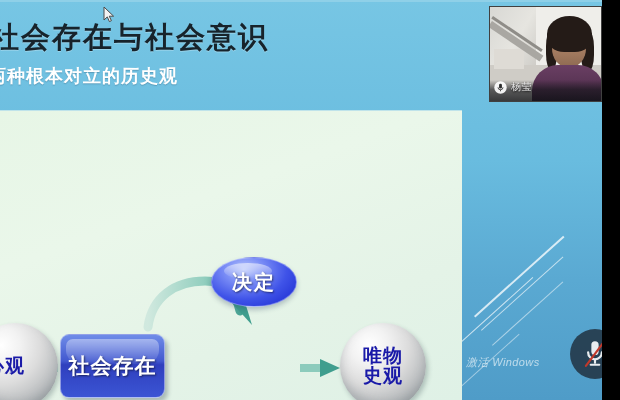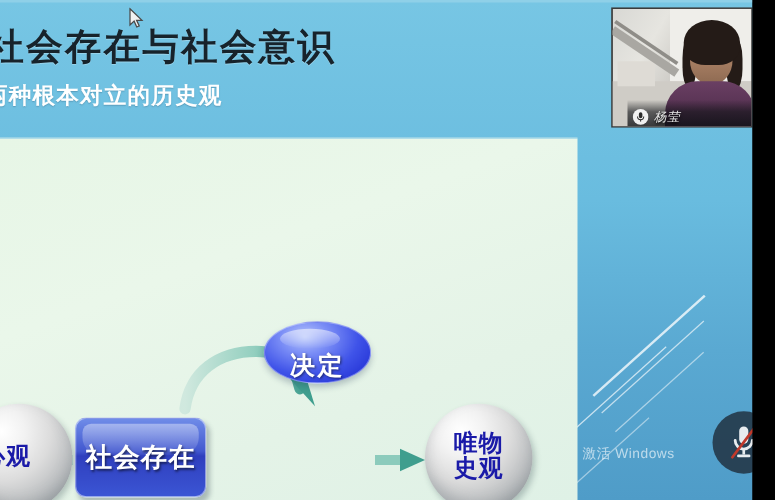--- a/index.html
+++ b/index.html
@@ -85,21 +85,21 @@
   #sphere-idealism { left:-28px; top:212px; width:86px; height:86px; }
   #sphere-idealism .sphere-label { position:relative; left:-10px; }
   #sphere-materialism { left:340px; top:212px; width:86px; height:86px; }
 
   
   .pill {
     position:absolute; border-radius:50%;
     background:
       radial-gradient(ellipse at 38% 24%, #b7c6fb 0%, #7b8ef6 26%, #3f53e8 58%, #2c3ddb 78%, #5a6cf0 100%);
     box-shadow:0 3px 5px rgba(40,60,90,.28);
-    display:flex; align-items:flex-end; justify-content:center;
+    display:flex; align-items:center; justify-content:center;
     color:#ffffff; font-size:20px; font-weight:700; letter-spacing:2px;
     text-shadow:1px 1px 2px rgba(0,0,0,.5);
     border:1px solid rgba(255,255,255,.35);
   }
   .pill::after {
     content:""; position:absolute; left:14%; top:10%; width:58%; height:34%;
     border-radius:50%;
     background:linear-gradient(180deg,rgba(255,255,255,.55),rgba(255,255,255,0));
     pointer-events:none;
   }
@@ -138,33 +138,32 @@
     background:#241b17;
   }
   #person-body {
     position:absolute; left:42px; top:58px; width:72px; height:42px; border-radius:26px 26px 0 0;
     background:linear-gradient(180deg,#6a3f63 0%,#53304f 60%,#3d2540 100%);
   }
   #person-neck { position:absolute; left:70px; top:52px; width:18px; height:14px; background:#9a7259; }
 
   
   #video-nameplate {
-    position:absolute; left:12px; bottom:0; width:100%; height:21px;
-    display:flex; align-items:flex-end; gap:4px; padding-left:4px;
+    position:absolute; left:0; bottom:0; width:100%; height:21px;
+    display:flex; align-items:flex-start; gap:4px; padding-left:4px;
     background:linear-gradient(180deg,rgba(20,22,26,.0) 0%,rgba(18,20,24,.62) 45%,rgba(14,16,20,.78) 100%);
-    font-style:italic;
   }
   #video-mic-icon { width:13px; height:15px; flex:none; }
   #video-name { font-size:10px; color:#e9e9e9; font-weight:500; letter-spacing:.5px; white-space:nowrap;
                 text-shadow:0 1px 2px rgba(0,0,0,.9); }
 
   
   #win-watermark {
     position:absolute; left:466px; top:355px; width:130px; text-align:left;
-    color:rgba(255,255,255,.62); pointer-events:none;
+    color:rgba(255,255,255,.62); pointer-events:none;font-style:italic;
   }
   #win-activate-title { font-size:11px; font-weight:400; letter-spacing:.4px; }
   #win-activate-sub { font-size:8px; font-weight:400; margin-top:2px; letter-spacing:.2px;
                       color:rgba(255,255,255,.55); }
 
   
   #mute-button {
     position:absolute; left:570px; top:329px; width:50px; height:50px; border-radius:50%;
     background:rgba(28,40,52,.78);
     display:flex; align-items:center; justify-content:center;

